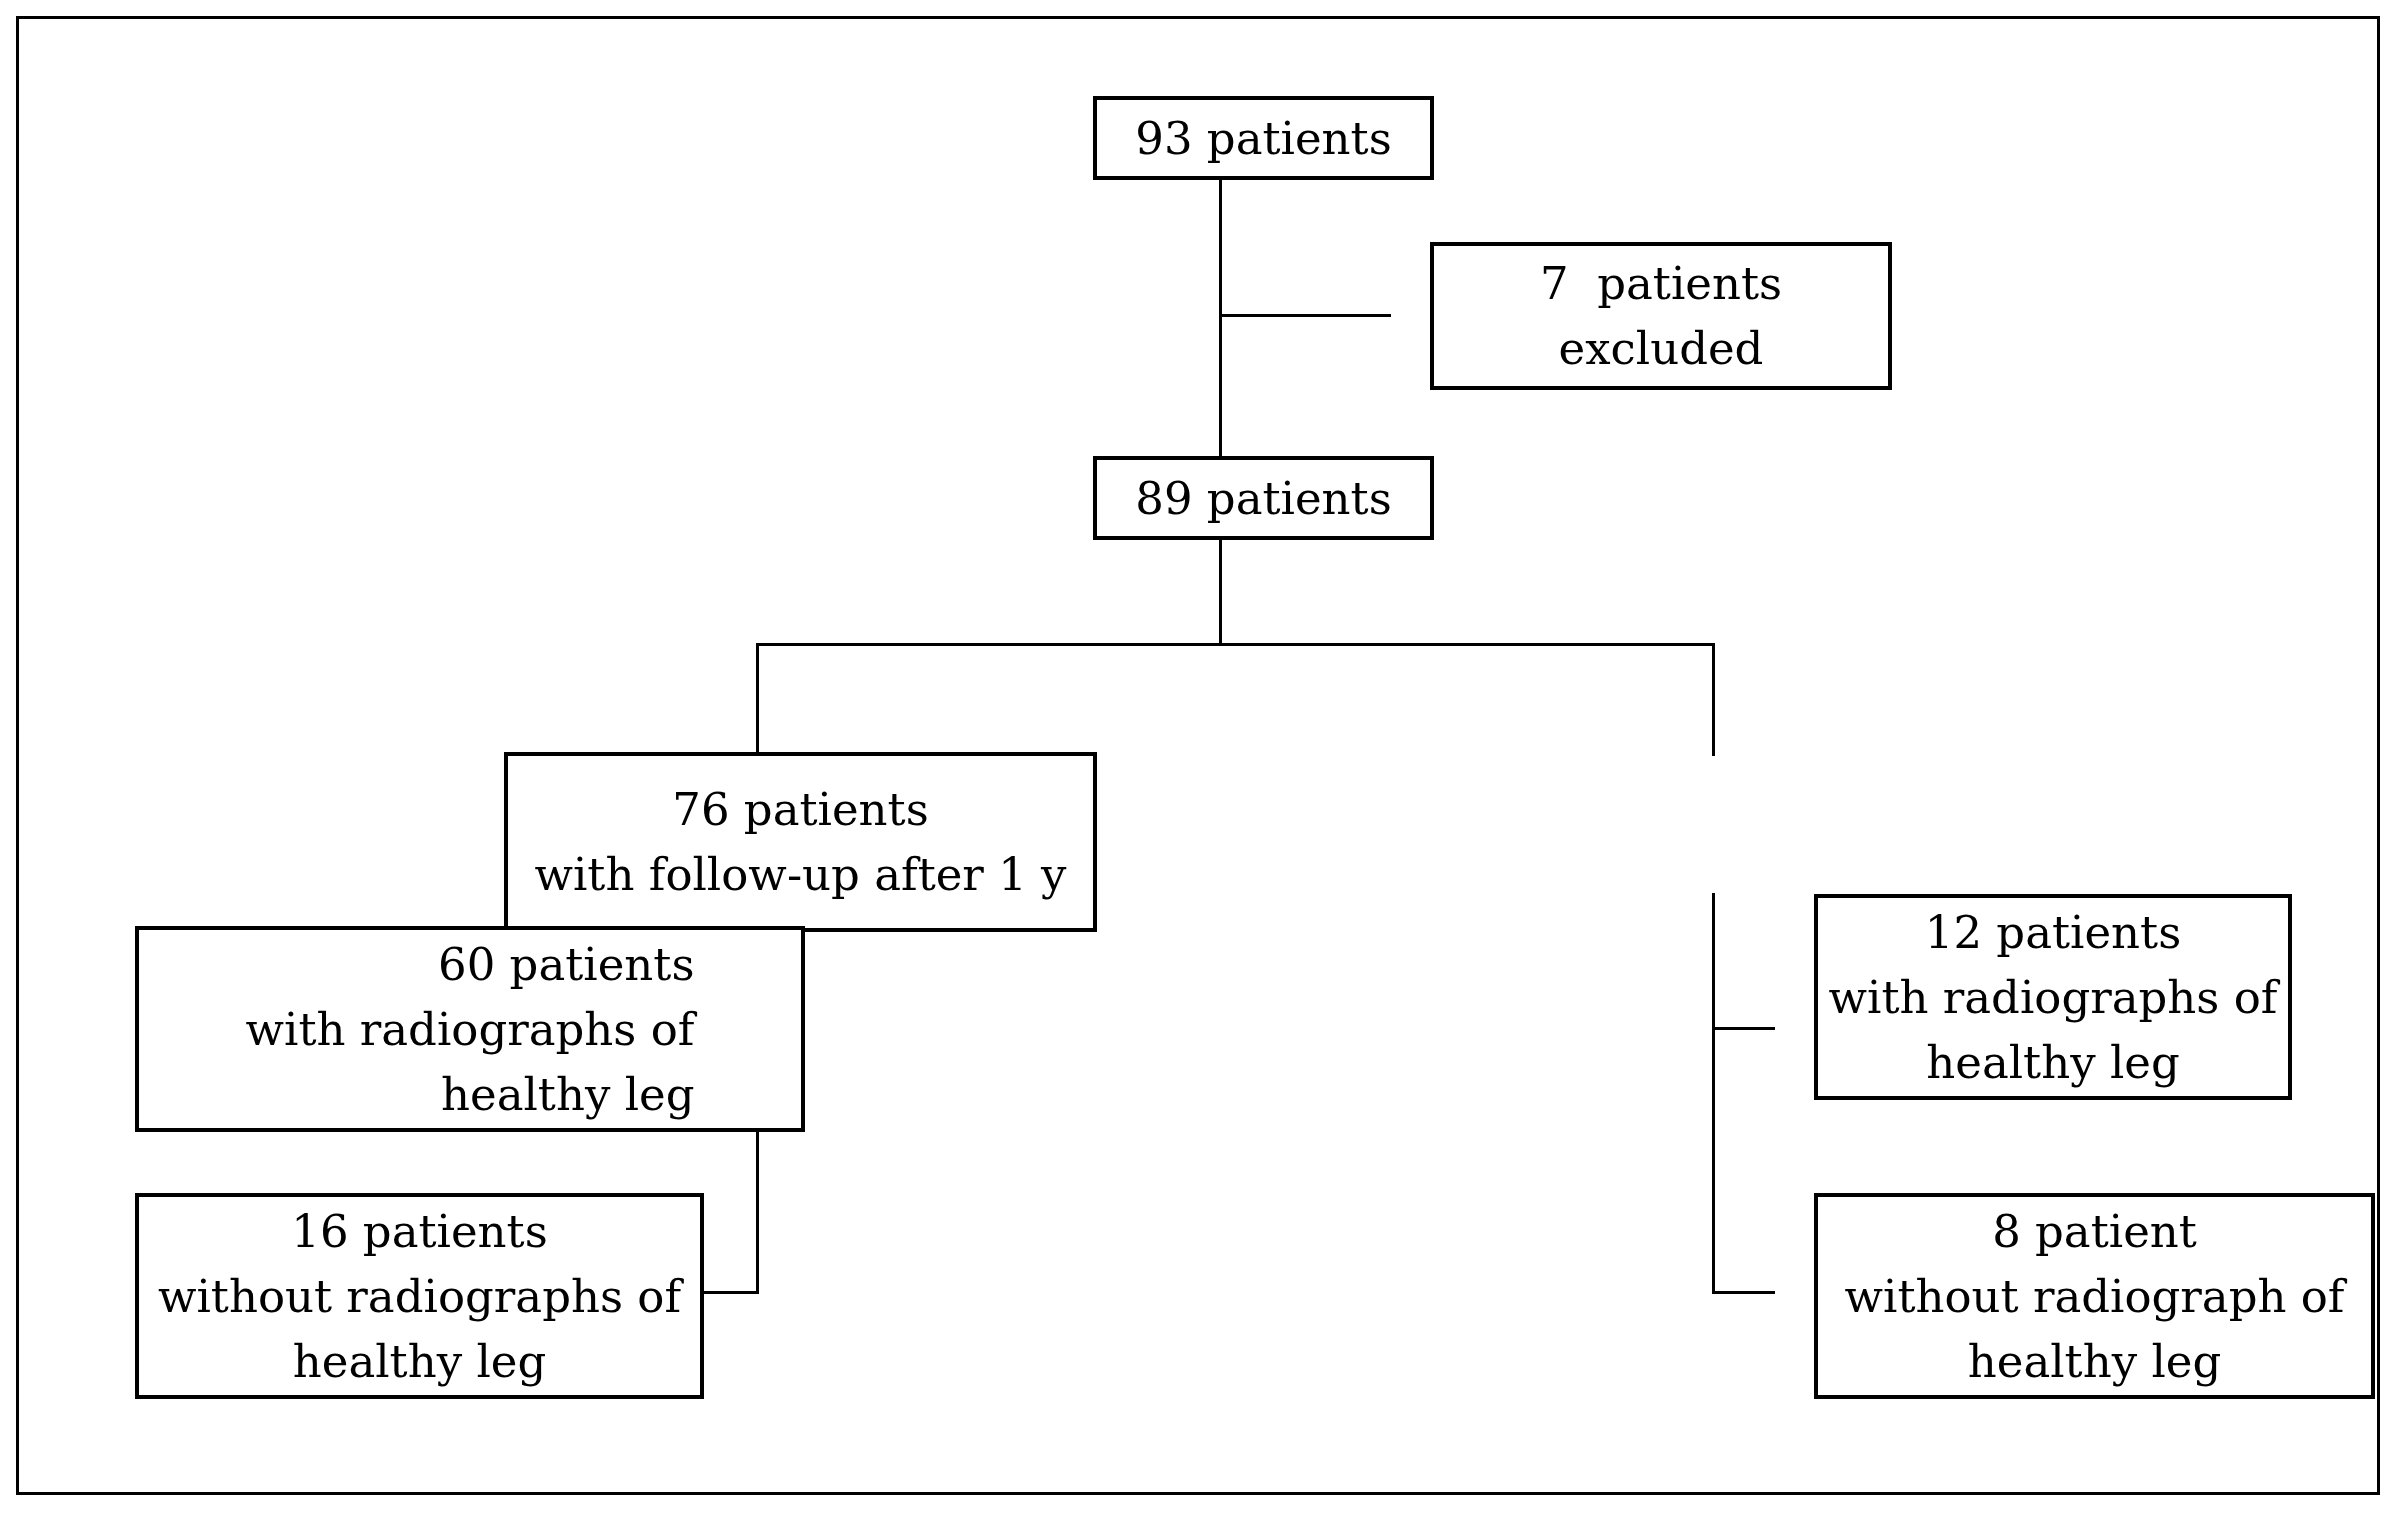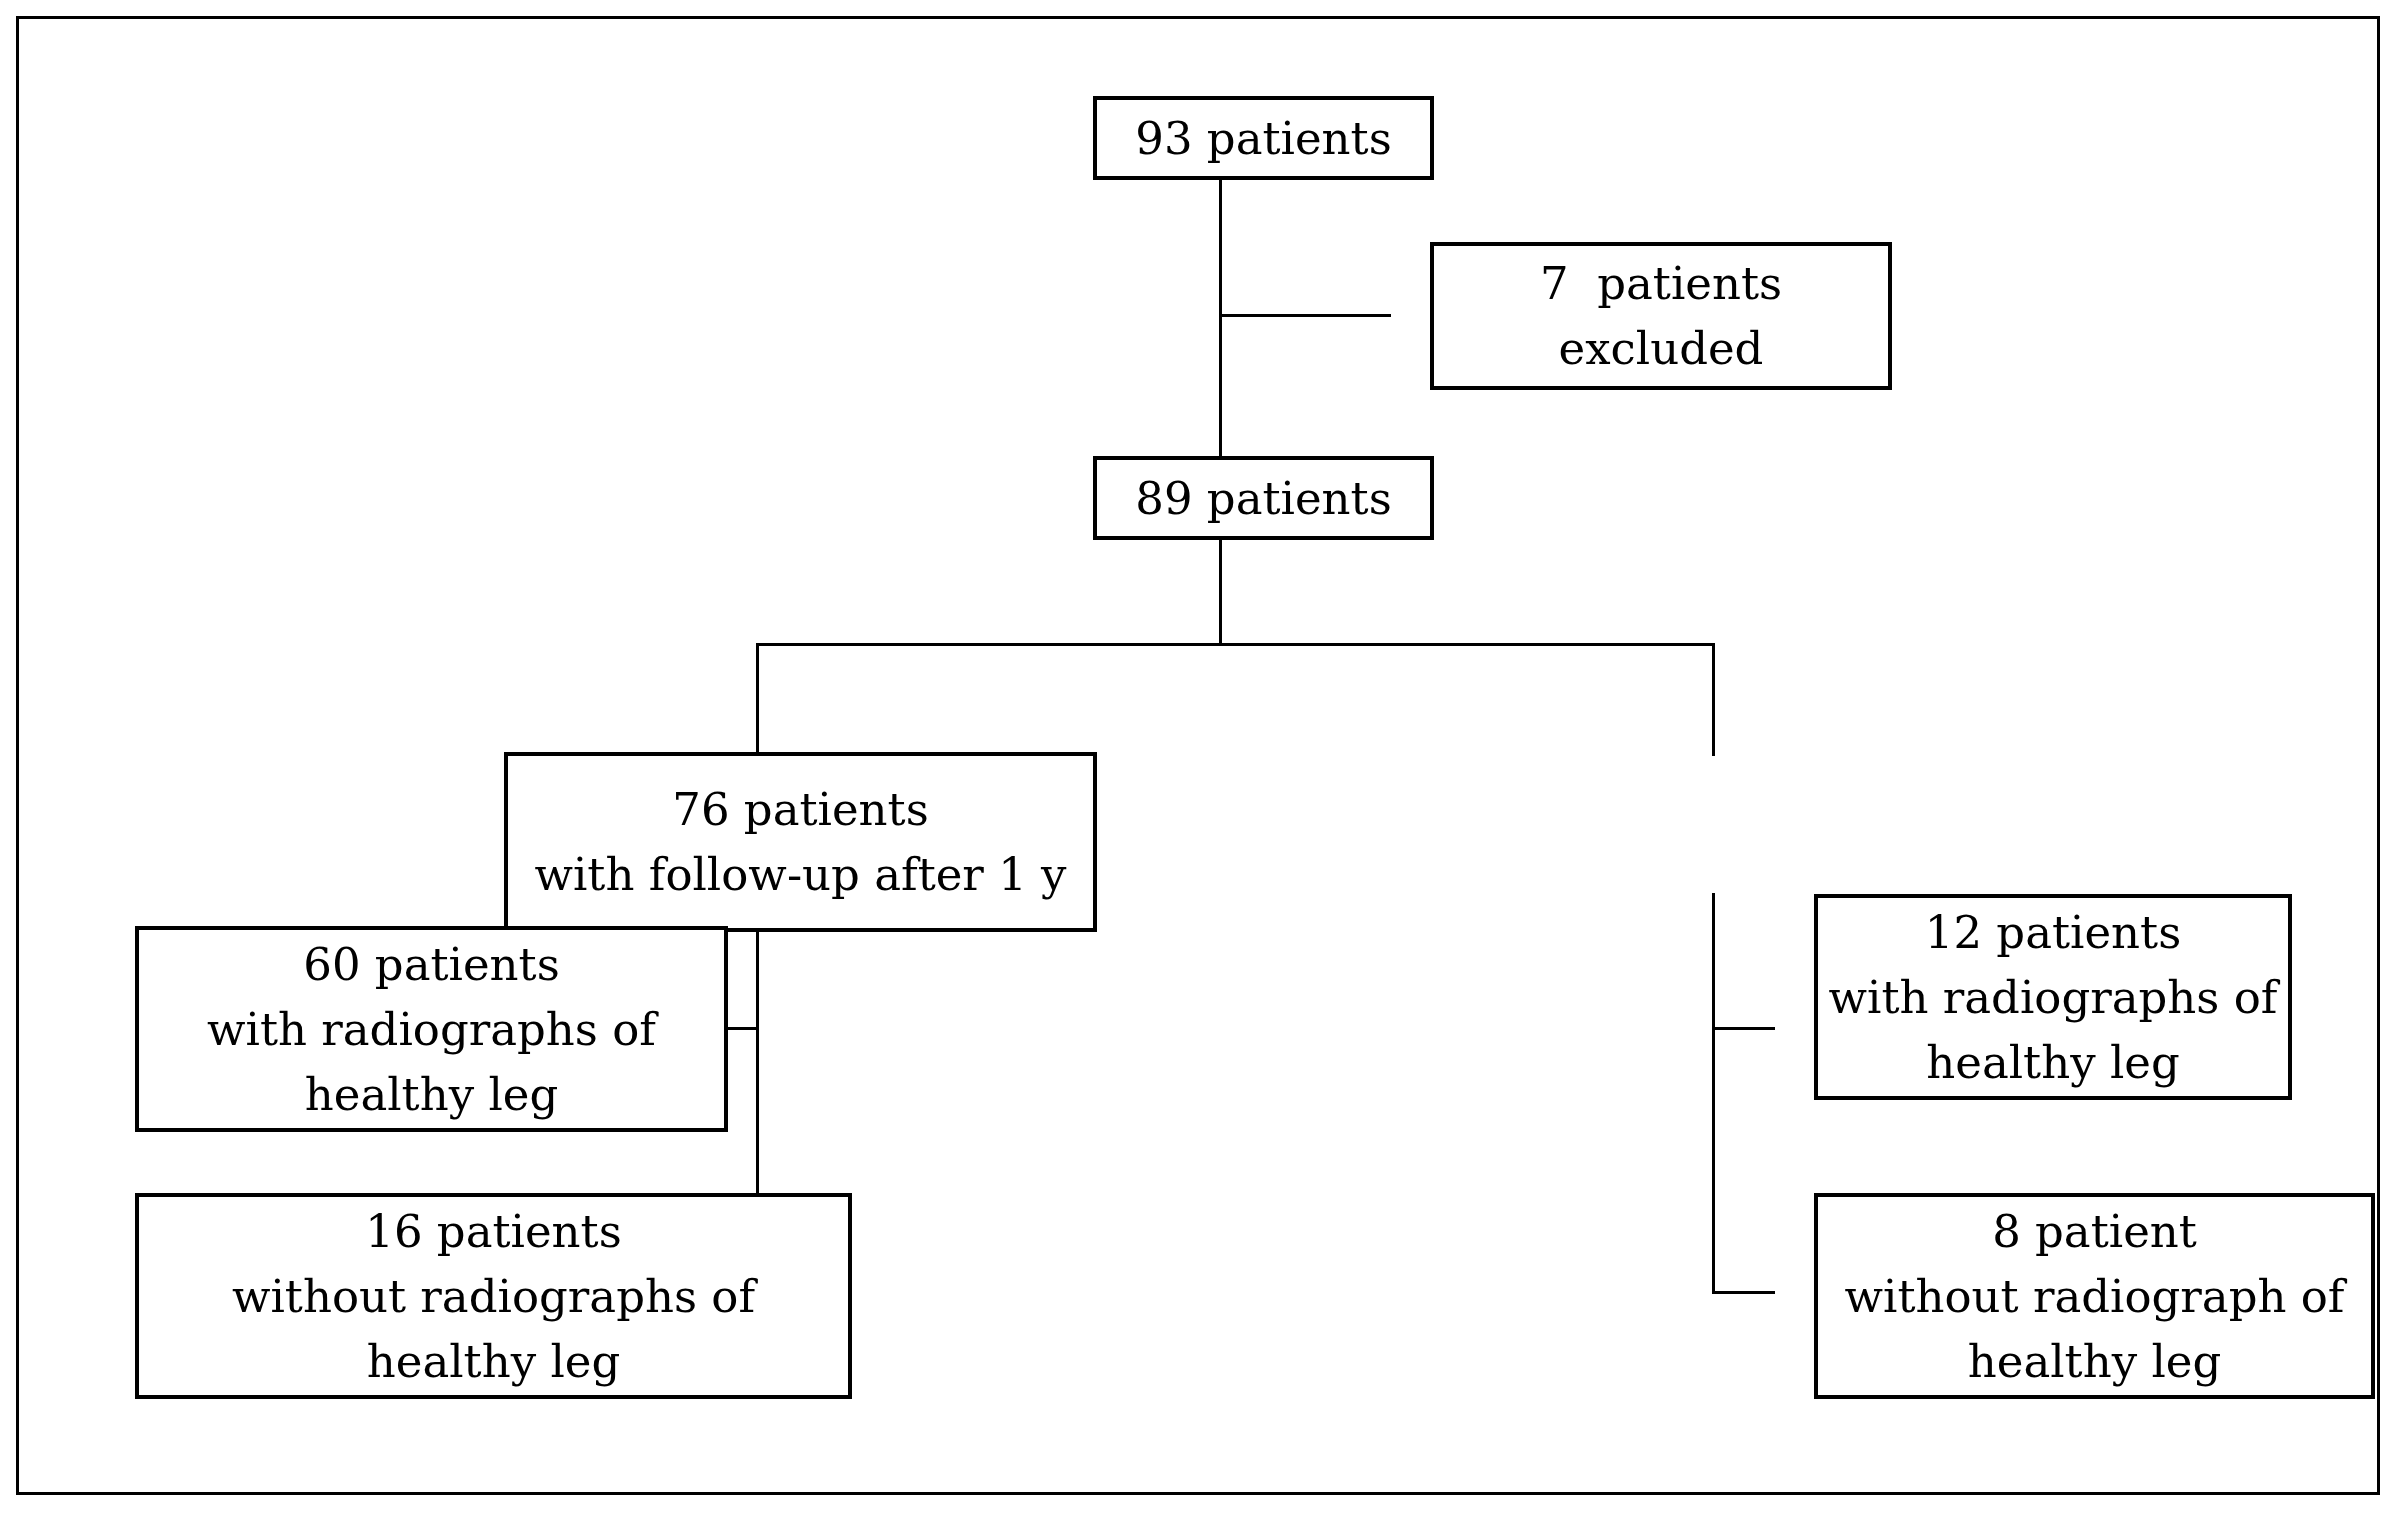--- a/index.html
+++ b/index.html
@@ -80,27 +80,27 @@
   <div class="box" style="left:1051px; top:456px; width:341px; height:84px;">
     <span>89 patients</span>
   </div>
 
   <div class="box" style="left:462px; top:752px; width:593px; height:180px;">
     <span>76 patients
 with follow-up after 1 y</span>
   </div>
 
 
-  <div class="box" style="left:93px; top:926px; width:593px; height:206px;">
+  <div class="box" style="left:93px; top:926px; width:670px; height:206px;text-align:right;">
     <span>60 patients
 with radiographs of
 healthy leg</span>
   </div>
 
-  <div class="box" style="left:93px; top:1193px; width:717px; height:206px;">
+  <div class="box" style="left:93px; top:1193px; width:569px; height:206px;">
     <span>16 patients
 without radiographs of
 healthy leg</span>
   </div>
 
   <div class="box" style="left:1772px; top:894px; width:478px; height:206px;">
     <span>12 patients
 with radiographs of
 healthy leg</span>
   </div>

